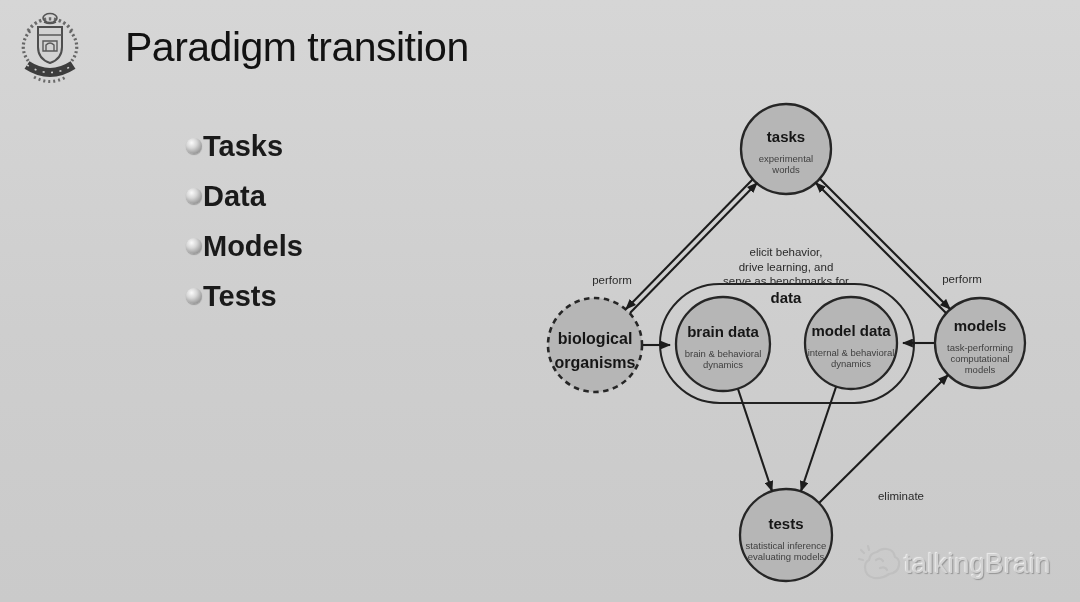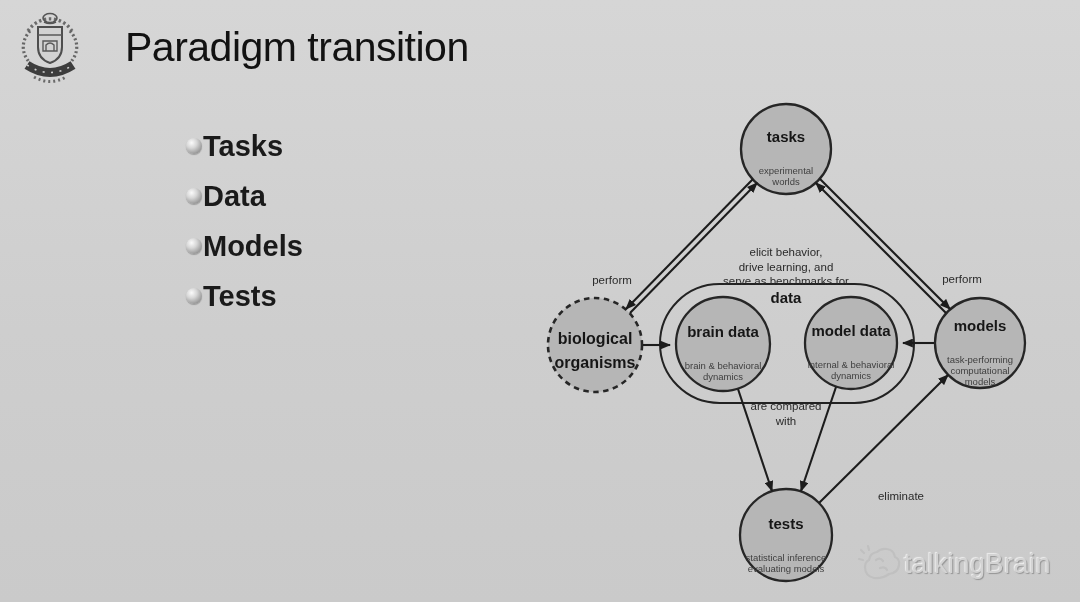--- a/index.html
+++ b/index.html
@@ -28,21 +28,21 @@
   .node-dashed{stroke:#262626; stroke-width:2.6; stroke-dasharray:5.5 4.5;}
   .group-box{fill:none; stroke:#222; stroke-width:2;}
   .edge{stroke:#1c1c1c; stroke-width:2.1; fill:none;}
   .node-label{
     position:absolute; width:120px; text-align:center; pointer-events:none;
   }
   .node-title{display:block; font-size:15px; line-height:17px; font-weight:bold;
     color:#161616; white-space:pre-line;}
   .node-title-lg{font-size:16px; line-height:24px;}
   .node-sub{display:block; font-size:9.5px; line-height:11px; color:#3f3f3f;
-    margin-top:20px; white-space:pre-line;}
+    margin-top:8px; white-space:pre-line;}
   .edge-label{
     position:absolute; font-size:11.5px; line-height:14.5px; color:#2a2a2a;
     text-align:center; white-space:pre-line; pointer-events:none;
   }
   .group-label{
     position:absolute; font-size:15px; font-weight:bold; color:#161616;
     text-align:center; pointer-events:none;
   }
   
   .watermark{position:absolute; left:856px; top:542px; display:flex; align-items:center;}
@@ -153,22 +153,20 @@
     <span class="node-sub">statistical inference
 evaluating models</span>
   </div>
 
   <div class="group-label" style="left:736px; top:289px; width:100px;">data</div>
   <div class="edge-label" style="left:576px; top:273px; width:72px;">perform</div>
   <div class="edge-label" style="left:924px; top:272px; width:76px;">perform</div>
   <div class="edge-label" style="left:686px; top:213px; width:200px;margin-top:32px;">elicit behavior,
 drive learning, and
 serve as benchmarks for</div>
-  <div class="edge-label" style="left:726px; top:399px; width:120px;">are compared
-with</div>
   <div class="edge-label" style="left:834px; top:489px; width:90px; text-align:right;">eliminate</div>
 
   <div class="watermark">
     <svg width="48" height="44" viewBox="0 0 48 44">
       <g fill="none" stroke="#c0c0c0" stroke-width="2.2" stroke-linecap="round">
         <path d="M18,36 q-9,-2 -9,-11 q0,-5 4,-7 q1,-7 8,-8 q4,-4 10,-3 q7,1 8,8 q5,2 4,8 q-1,8 -10,9 q-7,5 -15,4 z"></path>
         <path d="M20,18 q4,-3 7,1"></path>
         <path d="M24,26 q5,-2 7,2"></path>
         <path d="M5,8 l3,3 M12,4 l1,4 M3,17 l4,1"></path>
       </g>

